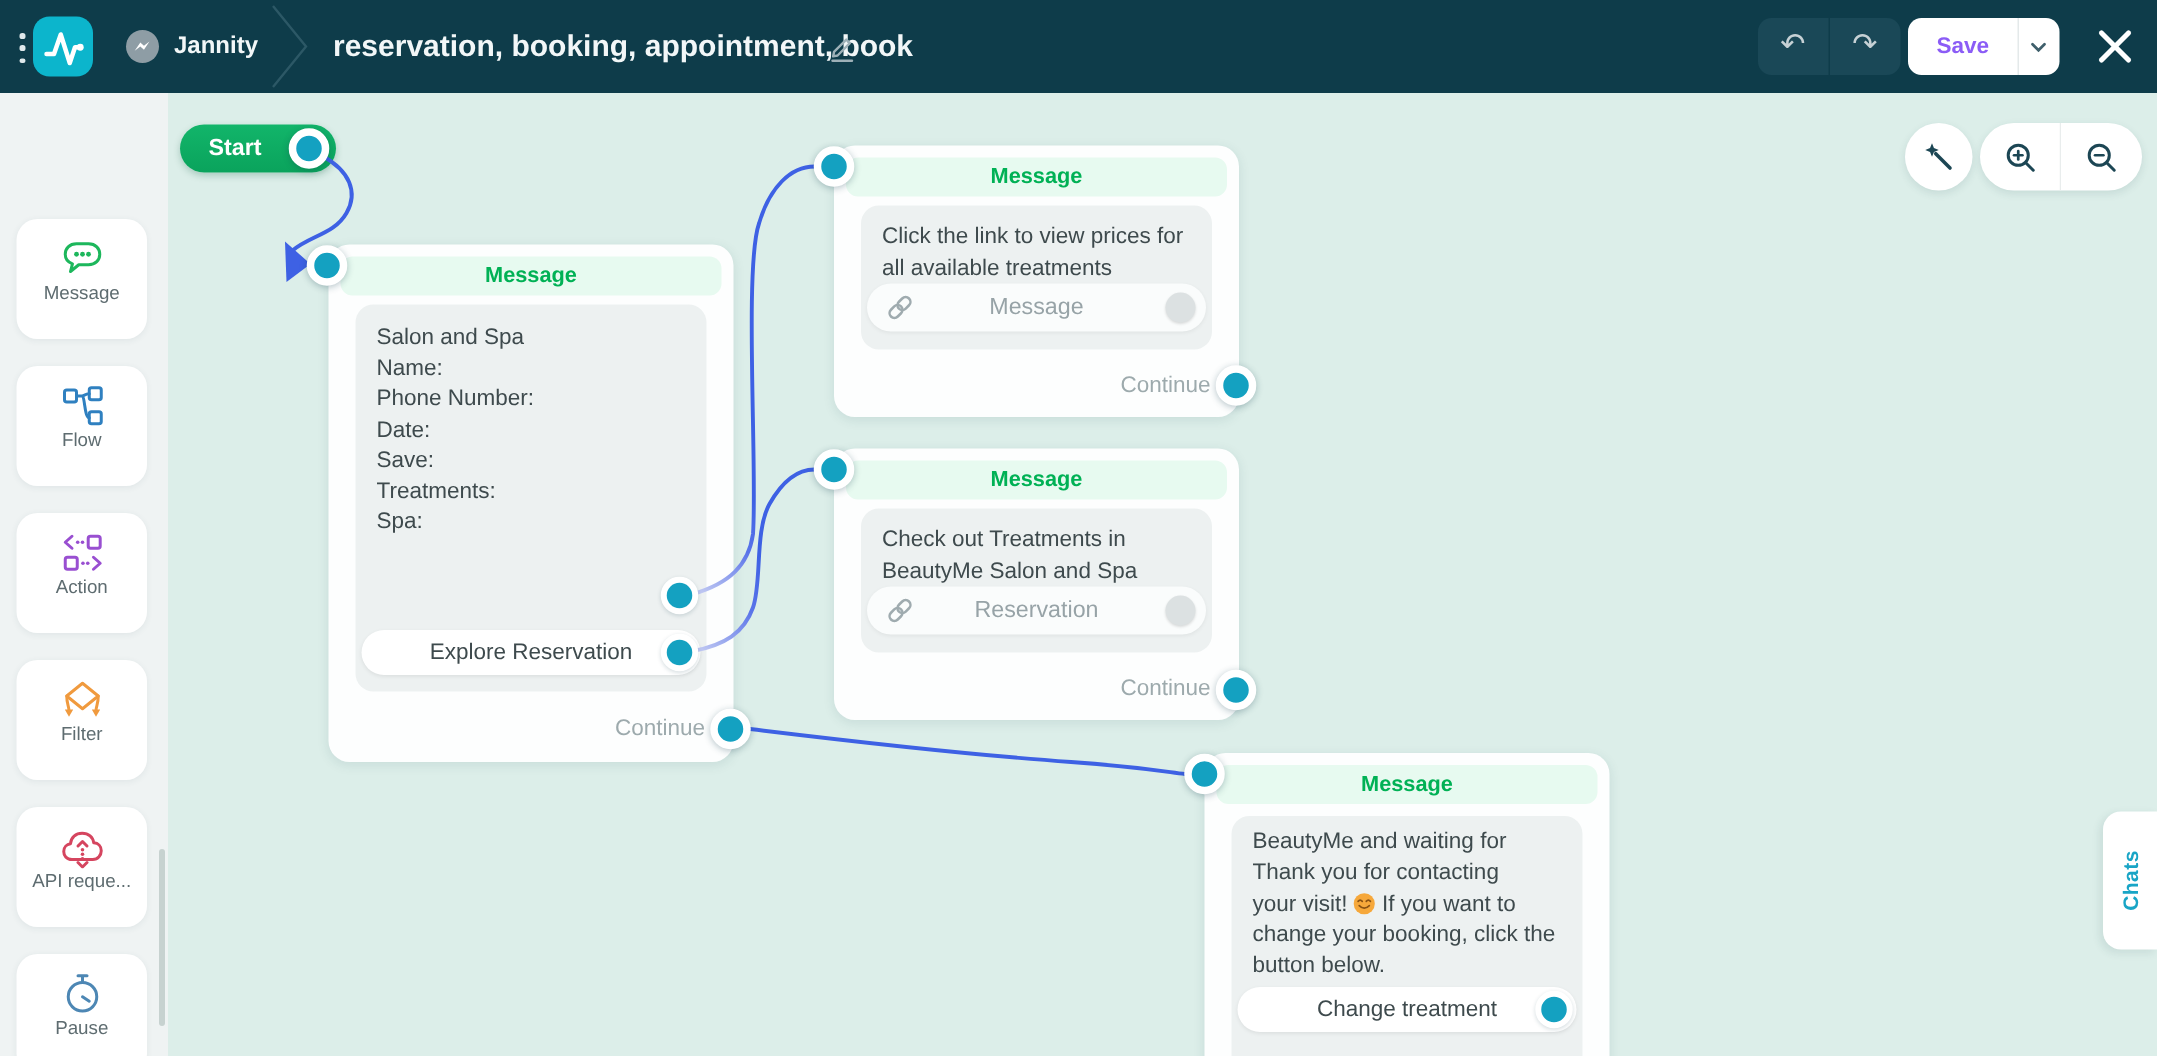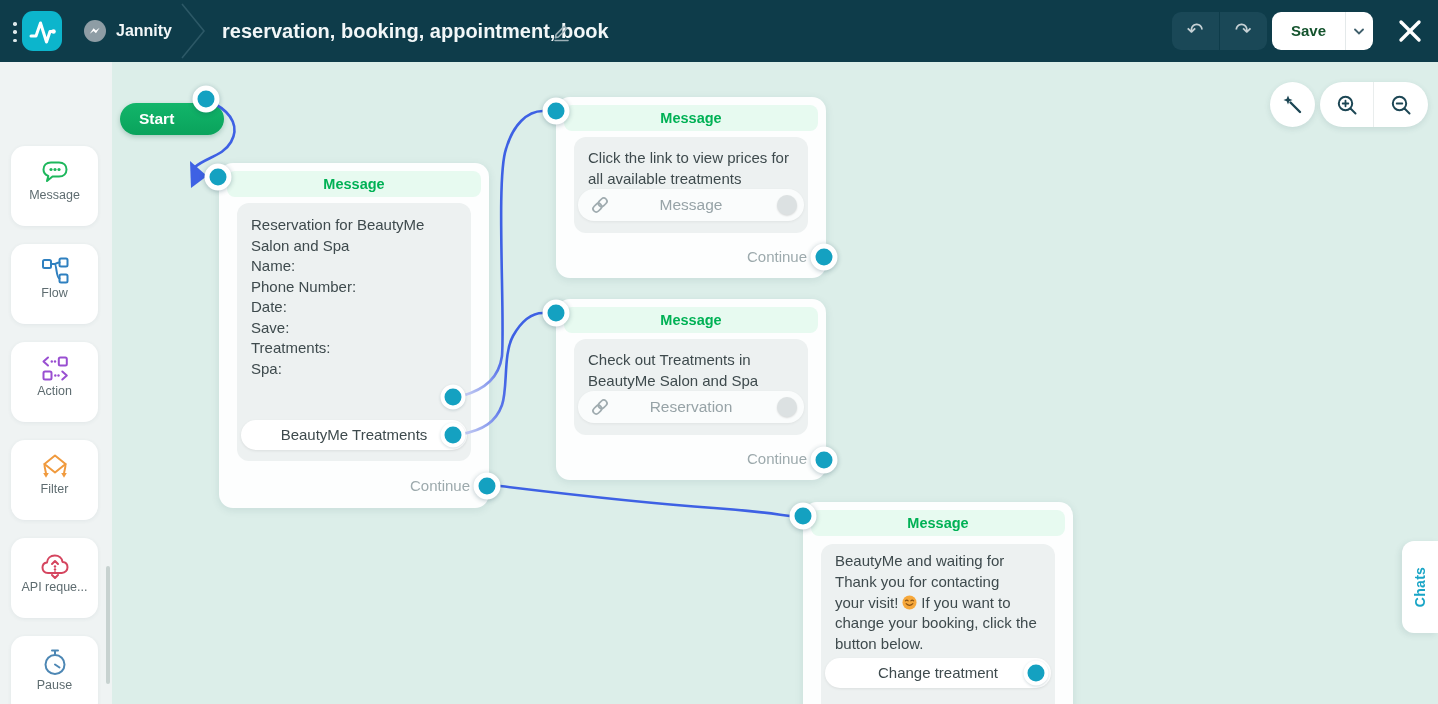--- a/index.html
+++ b/index.html
@@ -13,38 +13,38 @@
   .logo { position:absolute; left:22px; top:11px; width:40px; height:40px; border-radius:11px; background:#0cb5cc; display:flex; align-items:center; justify-content:center; }
   .msgr { position:absolute; left:84px; top:20px; width:22px; height:22px; border-radius:50%; background:#8e9da5; display:flex; align-items:center; justify-content:center; }
   .ws-name { position:absolute; left:116px; top:0; height:62px; line-height:62px; font-size:16px; font-weight:700; color:#f2f7f8; }
   .crumb-sep { position:absolute; left:180px; top:0; }
   .flow-title { position:absolute; left:222px; top:0; height:62px; line-height:62px; font-size:20px; font-weight:700; color:#f2f7f8; cursor:text; }
   .edit-ic { position:absolute; left:551px; top:22px; cursor:pointer; }
   .history { position:absolute; left:1172px; top:12px; width:95px; height:38px; background:#1a4857; border-radius:9px; display:flex; }
   .history .hbtn { width:47.5px; text-align:center; line-height:36px; font-size:20px; color:#c6d1d5; cursor:pointer; }
   .history .hbtn:first-child { border-right:1px solid #0e3c4a; }
   .save { position:absolute; left:1272px; top:12px; width:101px; height:38px; background:#ffffff; border-radius:9px; display:flex; cursor:pointer; }
-  .save-main { width:74px; text-align:center; line-height:38px; font-size:15px; font-weight:700; color:#14532d; border-right:1px solid #e4e9ea; }
+  .save-main { width:74px; text-align:center; line-height:38px; font-size:15px; font-weight:700; color:#8b5cf6; border-right:1px solid #e4e9ea; }
   .save-caret { width:26px; display:flex; align-items:center; justify-content:center; }
   .close-btn { position:absolute; left:1396px; top:17px; width:28px; height:28px; cursor:pointer; }
 
   
   .sidebar { position:absolute; left:0; top:62px; width:112px; height:642px; background:#eff3f3; z-index:10; }
   .scard { position:absolute; left:11px; width:87px; height:80px; background:#ffffff; border-radius:14px; box-shadow:0 1px 4px rgba(40,70,80,.07); text-align:center; cursor:pointer; }
   .scard .sicon { margin-top:11px; height:31px; display:flex; align-items:center; justify-content:center; }
   .scard .slabel { font-size:12.5px; color:#5e6c70; white-space:nowrap; }
   .sb-thumb { position:absolute; left:106px; top:504px; width:4px; height:118px; background:#c7d2d0; border-radius:2px; }
 
   
   .canvas { position:absolute; left:112px; top:62px; width:1326px; height:642px; background:#dceee9; overflow:hidden; }
   .wires { position:absolute; left:0; top:0; z-index:5; pointer-events:none; }
 
   .start { position:absolute; left:8px; top:21px; width:104px; height:32px; border-radius:17px;
            background:linear-gradient(180deg,#12b56a,#0aa35c); color:#fff; font-weight:700; font-size:15.5px;
-           line-height:32px; padding-left:19px; box-shadow:0 2px 5px rgba(10,90,60,.25); z-index:2; cursor:grab;margin-top:20px; }
+           line-height:32px; padding-left:19px; box-shadow:0 2px 5px rgba(10,90,60,.25); z-index:2; cursor:grab; }
 
   .node { position:absolute; width:270px; background:#fdfefe; border-radius:14px; box-shadow:0 2px 8px rgba(20,70,80,.10); z-index:1; cursor:grab; }
   .nhead { position:absolute; left:8px; right:8px; top:8px; height:26px; background:#e7faf0; border-radius:8px;
            text-align:center; line-height:26px; font-size:14.5px; font-weight:700; color:#00b155; }
   .nbox { position:absolute; left:18px; right:18px; background:#edf1f1; border-radius:12px; }
   .ntext { font-size:15px; line-height:20.5px; color:#3e4a4d; }
   .nline { white-space:nowrap; }
   .emoji-line { display:flex; align-items:center; white-space:nowrap; }
   .emoji { display:inline-flex; margin:0 4px; }
   .wbtn { position:absolute; left:4px; right:4px; height:30px; background:#fff; border-radius:15px;
@@ -222,30 +222,29 @@
     <path d="M 350 372 C 371 368 384 360 390 343 C 396 326 391 292 401 274 C 410 258 420 251 431 251" fill="none" stroke="url(#gB)" stroke-width="2.6" stroke-linecap="round"></path>
     <path d="M 388 424 C 470 434 545 442 602 446 C 645 449 662 452 678 454" fill="none" stroke="#3e61e4" stroke-width="2.6" stroke-linecap="round"></path>
   </svg>
 
   <div class="start">Start</div>
 
   <div class="node" style="left:107px; top:101px; height:345px;">
     <div class="nhead">Message</div>
     <div class="nbox" style="top:40px; height:258px;">
       <div class="ntext" style="padding:12px 14px 0;">
-        <div class="nline">Reservation for BeautyMe</div>
         <div class="nline">Salon and Spa</div>
         <div class="nline">Name:</div>
         <div class="nline">Phone Number:</div>
         <div class="nline">Date:</div>
         <div class="nline">Save:</div>
         <div class="nline">Treatments:</div>
         <div class="nline">Spa:</div>
       </div>
-      <div class="wbtn" style="top:217px;">BeautyMe Treatments</div>
+      <div class="wbtn" style="top:217px;">Explore Reservation</div>
     </div>
     <div class="continue" style="right:19px; top:314px;">Continue</div>
   </div>
 
   <div class="node" style="left:444px; top:35px; height:181px;">
     <div class="nhead">Message</div>
     <div class="nbox" style="top:40px; height:96px;">
       <div class="ntext" style="padding:11px 14px 0;">
         <div class="nline">Click the link to view prices for</div>
         <div class="nline">all available treatments</div>

